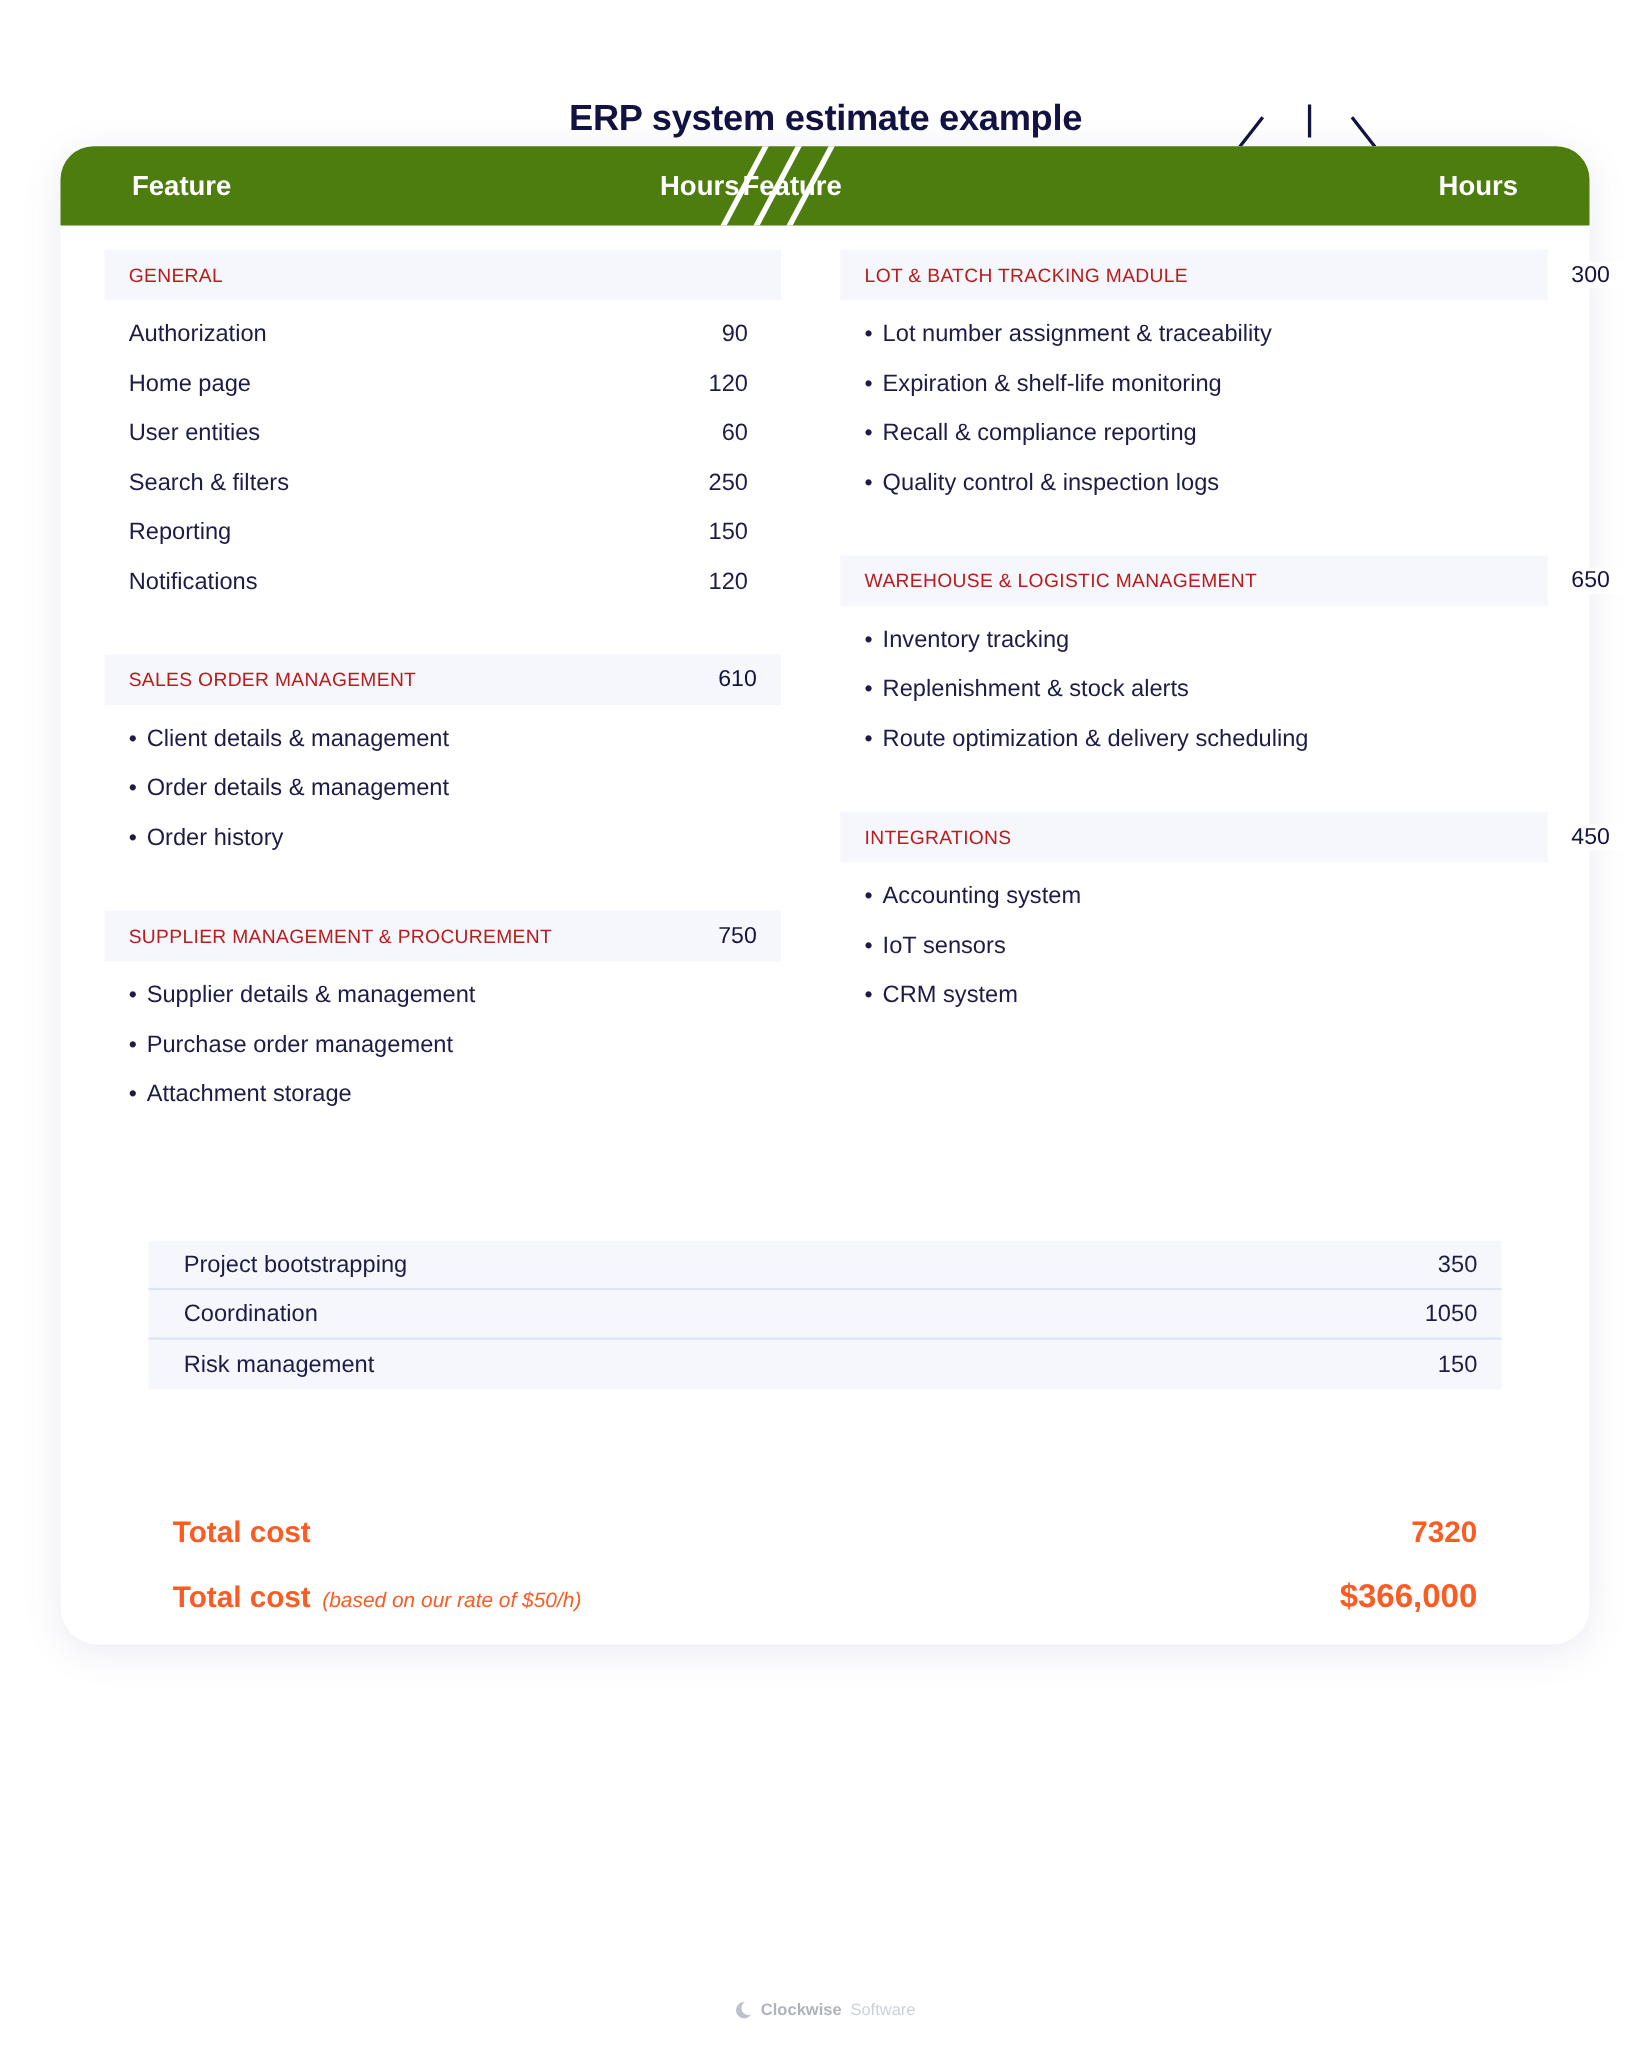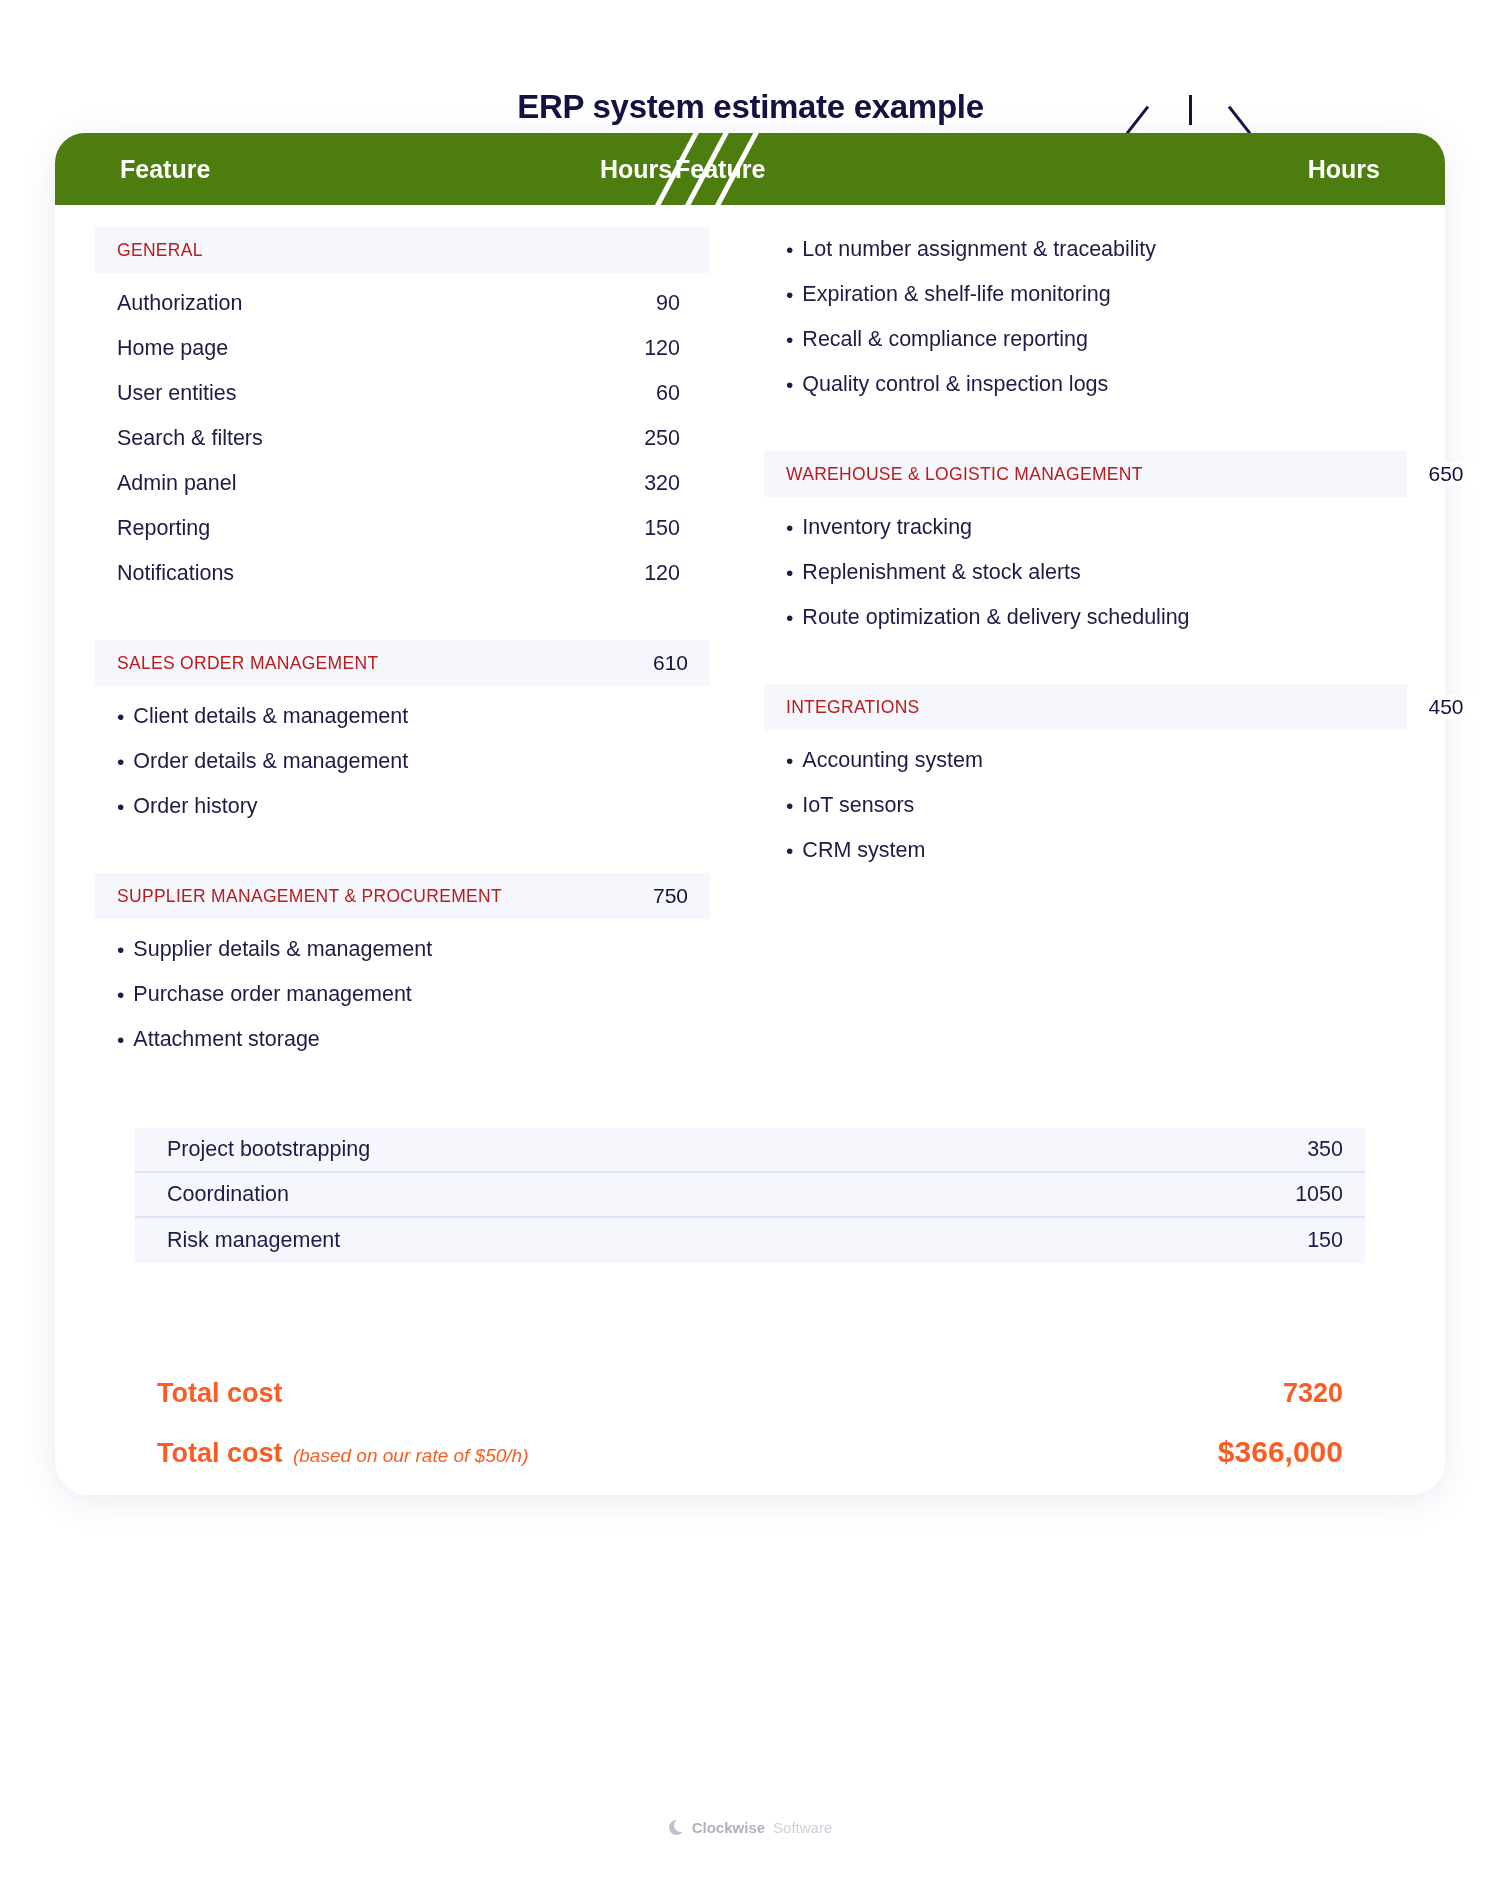--- a/index.html
+++ b/index.html
@@ -253,24 +253,20 @@
         </div>
         <div class="row">
           <span class="row-label">User entities</span>
           <span class="row-val">60</span>
         </div>
         <div class="row">
           <span class="row-label">Search &amp; filters</span>
           <span class="row-val">250</span>
         </div>
         <div class="row">
-          <span class="row-label">Admin panel</span>
-          <span class="row-val">320</span>
-        </div>
-        <div class="row">
           <span class="row-label">Reporting</span>
           <span class="row-val">150</span>
         </div>
         <div class="row">
           <span class="row-label">Notifications</span>
           <span class="row-val">120</span>
         </div>
         <div class="gap"></div>
         <div class="sec-head">
           <span class="sec-title">SALES ORDER MANAGEMENT</span>
@@ -300,20 +296,24 @@
         <div class="bul">
           <span class="dot">•</span>
           <span>Purchase order management</span>
         </div>
         <div class="bul">
           <span class="dot">•</span>
           <span>Attachment storage</span>
         </div>
       </div>
     <div class="col right" id="col-right">
+        <div class="sec-head">
+          <span class="sec-title">LOT &amp; BATCH TRACKING MADULE</span>
+          <span class="sec-val">300</span>
+        </div>
         <div class="bul">
           <span class="dot">•</span>
           <span>Lot number assignment &amp; traceability</span>
         </div>
         <div class="bul">
           <span class="dot">•</span>
           <span>Expiration &amp; shelf-life monitoring</span>
         </div>
         <div class="bul">
           <span class="dot">•</span>

